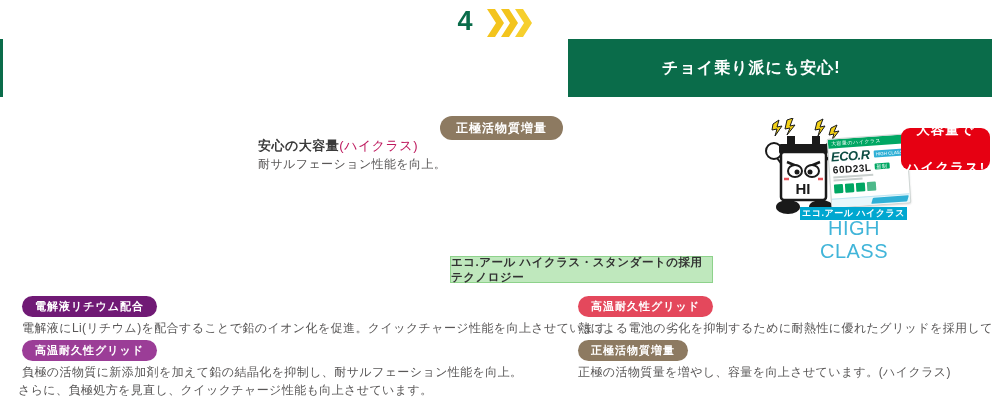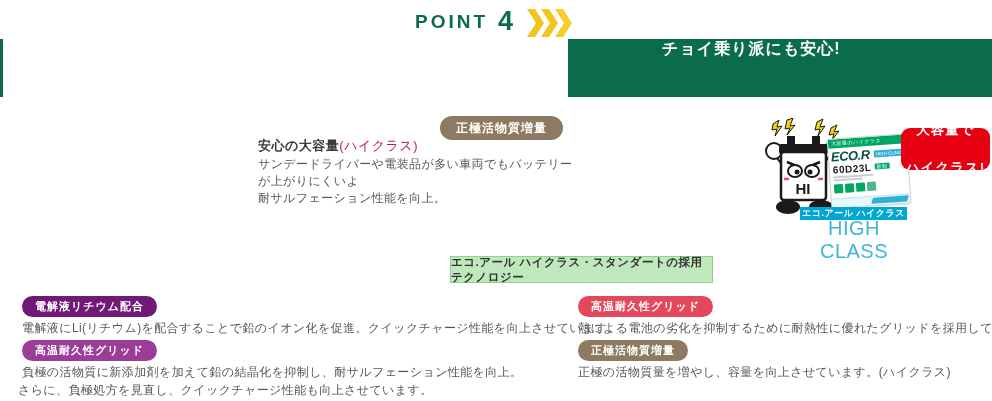--- a/index.html
+++ b/index.html
@@ -6,21 +6,21 @@
   html,body { width:992px; height:401px; background:#ffffff; overflow:hidden; }
   body { position:relative; font-family:"Liberation Sans","DejaVu Sans",sans-serif; }
 
   
   .point-header { position:absolute; top:6px; left:0; width:100%; display:flex; justify-content:center; align-items:center; gap:8px; }
   .point-label { color:#0a6c4a; font-size:19px; font-weight:bold; letter-spacing:3px; }
   .point-number { color:#0a6c4a; font-size:27px; font-weight:bold; margin-left:2px; }
   .point-chevrons { margin-left:6px; margin-top:2px; }
 
   
-  .banner { position:absolute; left:568px; top:39px; width:424px; height:58px; background:#0a6c4a; display:flex; align-items:flex-start; }
+  .banner { position:absolute; left:568px; top:39px; width:424px; height:58px; background:#0a6c4a; display:flex; align-items:center; }
   .banner-text { color:#ffffff; font-size:16px; font-weight:bold; letter-spacing:1px; padding-left:94px; }
   .left-sliver { position:absolute; left:0; top:39px; width:3px; height:58px; background:#0a6c4a; }
 
   
   .cap-badge { position:absolute; left:440px; top:116px; width:123px; height:24px; background:#8d7a61; border-radius:12px; color:#fff; font-size:12px; font-weight:bold; display:flex; align-items:center; justify-content:center; letter-spacing:1px; }
   .cap-heading { position:absolute; left:258px; top:137px; font-size:13px; color:#3a3a3a; letter-spacing:0.5px; }
   .cap-heading .b { font-weight:bold; }
   .cap-heading .n { color:#be185d; font-weight:normal; }
   .cap-body { position:absolute; left:258px; top:156px; width:320px; font-size:12px; color:#595757; line-height:17px; letter-spacing:0.4px; }
 
@@ -59,40 +59,38 @@
   .tt-2b{ left:18px;  top:381px; }
   .tb-3 { left:578px; top:296px; }
   .tt-3 { left:578px; top:319px; }
   .tb-4 { left:578px; top:340px; }
   .tt-4 { left:578px; top:363px; }
 </style>
 </head>
 <body>
 
 <div class="point-header">
-  <span class="point-label">POINT</span>
   <span class="point-number">4</span>
   <svg class="point-chevrons" width="50" height="28" viewBox="0 0 50 28">
     <polygon points="0,0 8,0 17,14 8,28 0,28 9,14" fill="#f3c41d"></polygon>
     <polygon points="14,0 22,0 31,14 22,28 14,28 23,14" fill="#f3c41d"></polygon>
     <polygon points="28,0 36,0 45,14 36,28 28,28 37,14" fill="#f6cf2e"></polygon>
   </svg>
 </div>
 
 <div class="left-sliver"></div>
 <div class="banner" style="background: rgb(10, 108, 74);">
   <span class="banner-text">チョイ乗り派にも安心!</span>
 </div>
 
 <div class="cap-badge" style="background: rgb(141, 122, 97);">正極活物質増量</div>
 <div class="cap-heading">
   <span class="b">安心の大容量</span><span class="n">(ハイクラス)</span>
 </div>
 <div class="cap-body">
-  <div>サンデードライバーや電装品が多い車両でもバッテリーが上がりにくいよ</div>
   <div>耐サルフェーション性能を向上。</div>
 </div>
 
 <svg class="mascot" width="78" height="100" viewBox="0 0 78 100">
 
   <g fill="#f3d117" stroke="#1a1a1a" stroke-width="1">
     <polygon points="8,6 14,2 12,9 17,8 10,18 12,11 7,12"></polygon>
     <polygon points="22,2 28,0 25,8 30,7 22,17 25,10 20,11"></polygon>
     <polygon points="52,4 58,1 55,9 60,8 53,18 55,11 50,12"></polygon>
     <polygon points="66,10 72,7 69,14 74,13 67,22 69,16 64,17"></polygon>

